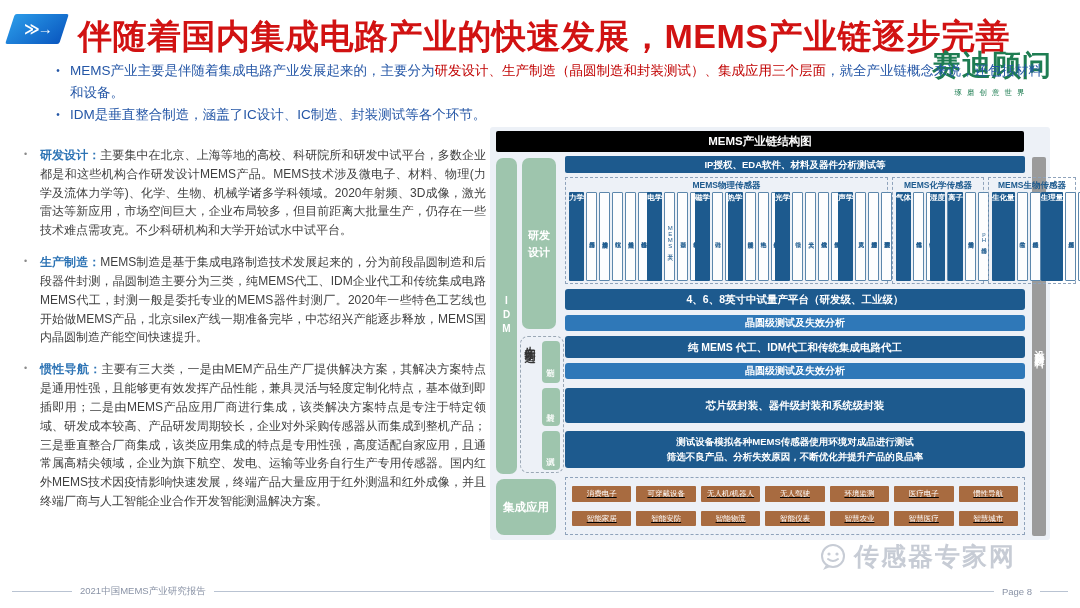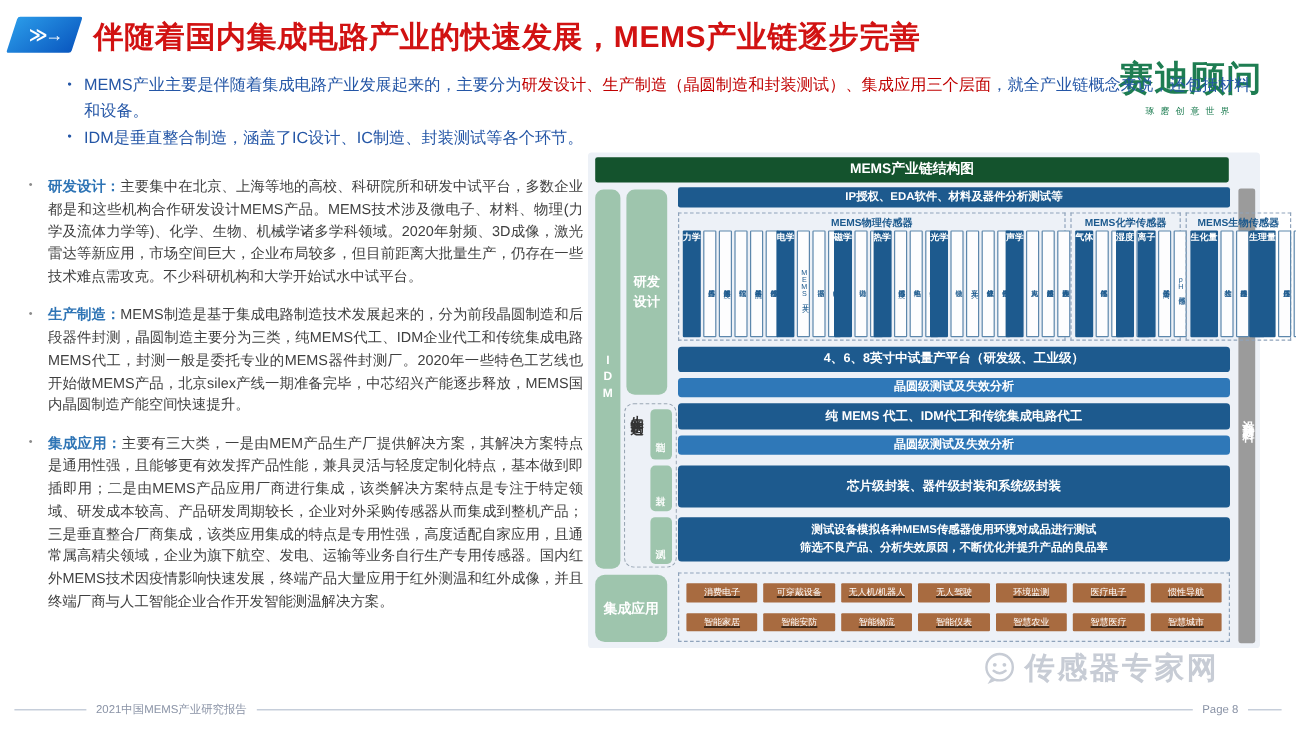--- a/index.html
+++ b/index.html
@@ -3,39 +3,39 @@
 <meta charset="utf-8">
 <style>
   html,body{margin:0;padding:0;background:#fff;}
   #slide{position:relative;width:1080px;height:608px;background:#ffffff;overflow:hidden;
          font-family:"Liberation Sans","DejaVu Sans",sans-serif;}
   
   .hdr-icon{position:absolute;left:10px;top:14px;width:54px;height:30px;
     background:linear-gradient(135deg,#2a9ae8,#0a58c0);transform:skewX(-18deg);
     display:flex;align-items:center;justify-content:center;border-radius:2px;}
   .hdr-icon span{transform:skewX(18deg);color:#fff;font-size:15px;font-weight:bold;letter-spacing:-2px;}
-  .page-title{position:absolute;left:78px;top:14px;font-size:25px;font-weight:bold;color:#d11212;letter-spacing:.5px;white-space:nowrap;}
+  .page-title{position:absolute;left:78px;top:14px;font-size:34px;font-weight:bold;color:#d11212;letter-spacing:.5px;white-space:nowrap;}
   .logo{position:absolute;right:28px;top:12px;text-align:center;}
   .logo .logo-name{font-size:29px;font-weight:bold;color:#1e7d52;letter-spacing:1px;margin-top:34px;}
   .logo .logo-tag{font-size:7.5px;color:#1e7d52;letter-spacing:5px;margin-top:2px;}
   
   .intro{position:absolute;left:46px;top:60px;width:1000px;}
   .intro .row{display:flex;color:#2456a6;font-size:13.5px;line-height:1.62;}
   .intro .mark{width:24px;flex:none;text-align:center;font-size:10px;padding-top:3px;}
   .intro .hl{color:#c00000;}
   
   .sections{position:absolute;left:24px;top:146px;width:462px;}
   .section{display:flex;margin-bottom:13px;}
   .section .mark{width:16px;flex:none;color:#8a8a8a;font-size:9px;padding-top:3px;}
   .section .body{font-size:12px;color:#3f3f3f;line-height:1.57;text-align:justify;}
   .section .lbl{font-weight:bold;color:#2e74b5;}
   
   .panel{position:absolute;left:490px;top:127px;width:560px;height:413px;background:#edf1f7;border-radius:3px;}
   .panel .abs{position:absolute;}
-  .dg-title{left:6px;top:4px;width:528px;height:21px;background:#14532d;color:#fff;
+  .dg-title{left:6px;top:4px;width:528px;height:21px;background:#000000;color:#fff;
     font-size:11.5px;font-weight:bold;text-align:center;line-height:21px;border-radius:2px;}
   .vrail{background:#9ec5ad;color:#fff;font-weight:bold;border-radius:7px;
     display:flex;align-items:center;justify-content:center;}
   .vtext{writing-mode:vertical-lr;text-orientation:upright;}
   .idm-rail{left:6px;top:31px;width:21px;height:316px;font-size:10px;letter-spacing:3px;}
   .rd-pill{left:32px;top:31px;width:34px;height:171px;font-size:11px;flex-direction:column;line-height:1.5;}
   .mfg-box{left:30px;top:209px;width:44px;height:137px;border:1.5px dashed #9aa7b5;border-radius:8px;box-sizing:border-box;}
   .mfg-label{position:absolute;left:1px;top:0;height:100%;display:flex;align-items:center;
     font-size:11px;font-weight:bold;color:#333;letter-spacing:2px;}
   .mfg-pill{position:absolute;left:21px;width:18px;background:#9ec5ad;border-radius:4px;color:#fff;
@@ -111,21 +111,21 @@
     <div class="section">
       <span class="mark">•</span>
       <div class="body"><span class="lbl">研发设计：</span><span>主要集中在北京、上海等地的高校、科研院所和研发中试平台，多数企业都是和这些机构合作研发设计MEMS产品。MEMS技术涉及微电子、材料、物理(力学及流体力学等)、化学、生物、机械学诸多学科领域。2020年射频、3D成像，激光雷达等新应用，市场空间巨大，企业布局较多，但目前距离大批量生产，仍存在一些技术难点需攻克。不少科研机构和大学开始试水中试平台。</span></div>
     </div>
     <div class="section">
       <span class="mark">•</span>
       <div class="body"><span class="lbl">生产制造：</span><span>MEMS制造是基于集成电路制造技术发展起来的，分为前段晶圆制造和后段器件封测，晶圆制造主要分为三类，纯MEMS代工、IDM企业代工和传统集成电路MEMS代工，封测一般是委托专业的MEMS器件封测厂。2020年一些特色工艺线也开始做MEMS产品，北京silex产线一期准备完毕，中芯绍兴产能逐步释放，MEMS国内晶圆制造产能空间快速提升。</span></div>
     </div>
     <div class="section">
       <span class="mark">•</span>
-      <div class="body"><span class="lbl">集成应用：</span><span>主要有三大类，一是由MEM产品生产厂提供解决方案，其解决方案特点是通用性强，且能够更有效发挥产品性能，兼具灵活与轻度定制化特点，基本做到即插即用；二是由MEMS产品应用厂商进行集成，该类解决方案特点是专注于特定领域、研发成本较高、产品研发周期较长，企业对外采购传感器从而集成到整机产品；三是垂直整合厂商集成，该类应用集成的特点是专用性强，高度适配自家应用，且通常属高精尖领域，企业为旗下航空、发电、运输等业务自行生产专用传感器。国内红外MEMS技术因疫情影响快速发展，终端产品大量应用于红外测温和红外成像，并且终端厂商与人工智能企业合作开发智能测温解决方案。</span></div>
+      <div class="body"><span class="lbl">惯性导航：</span><span>主要有三大类，一是由MEM产品生产厂提供解决方案，其解决方案特点是通用性强，且能够更有效发挥产品性能，兼具灵活与轻度定制化特点，基本做到即插即用；二是由MEMS产品应用厂商进行集成，该类解决方案特点是专注于特定领域、研发成本较高、产品研发周期较长，企业对外采购传感器从而集成到整机产品；三是垂直整合厂商集成，该类应用集成的特点是专用性强，高度适配自家应用，且通常属高精尖领域，企业为旗下航空、发电、运输等业务自行生产专用传感器。国内红外MEMS技术因疫情影响快速发展，终端产品大量应用于红外测温和红外成像，并且终端厂商与人工智能企业合作开发智能测温解决方案。</span></div>
     </div>
   </div>
 
   <div class="panel">
     <div class="abs dg-title">MEMS产业链结构图</div>
 
     <div class="abs vrail idm-rail">
       <span class="vtext">IDM</span>
     </div>
     <div class="abs vrail rd-pill">

